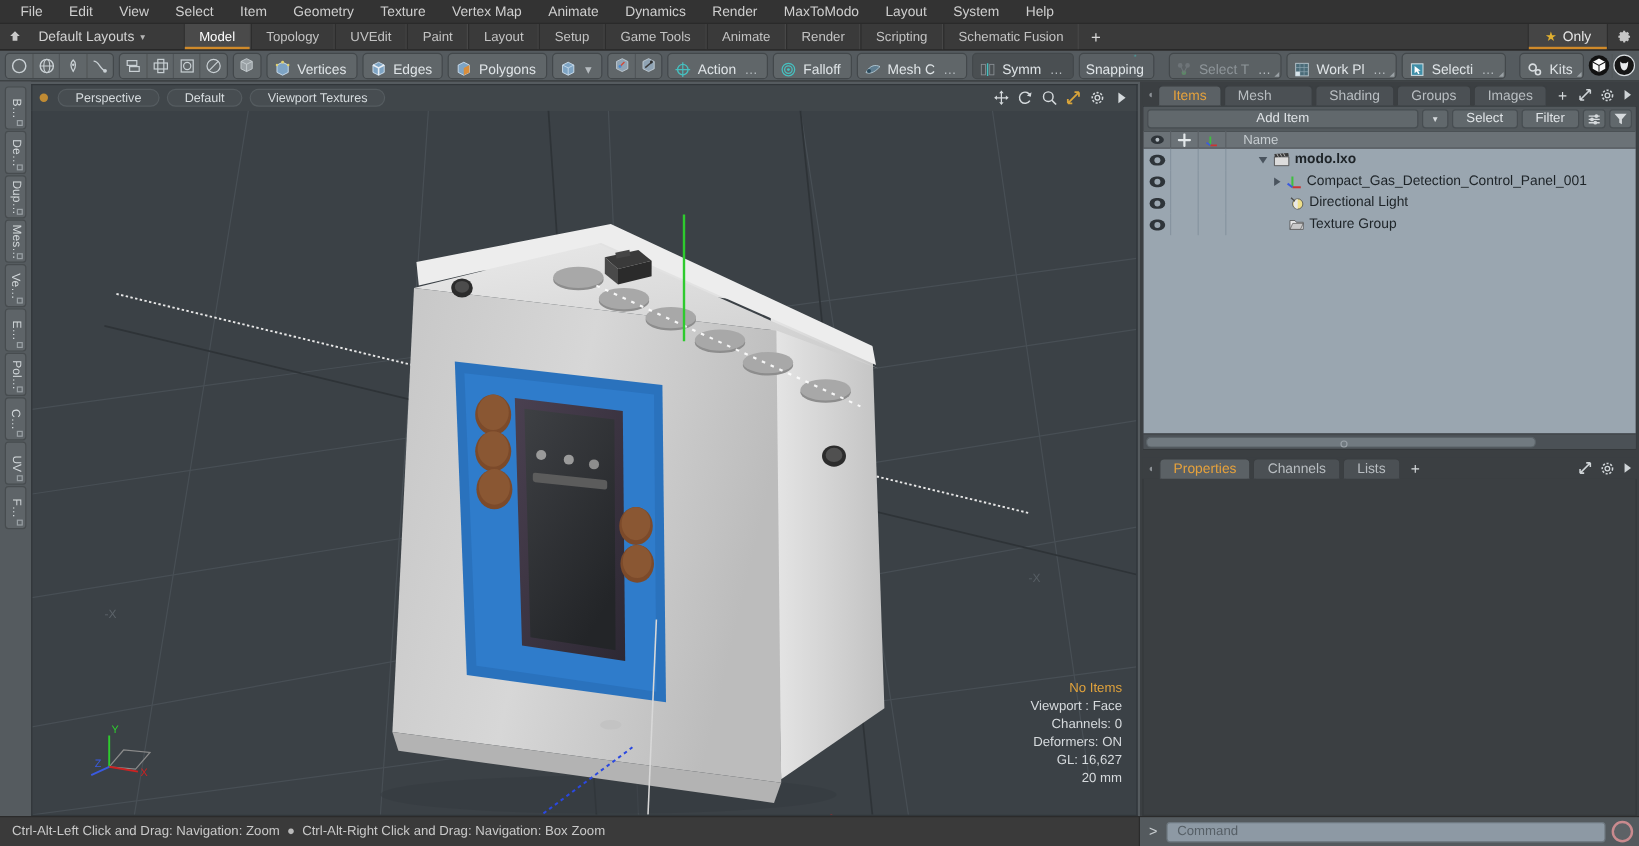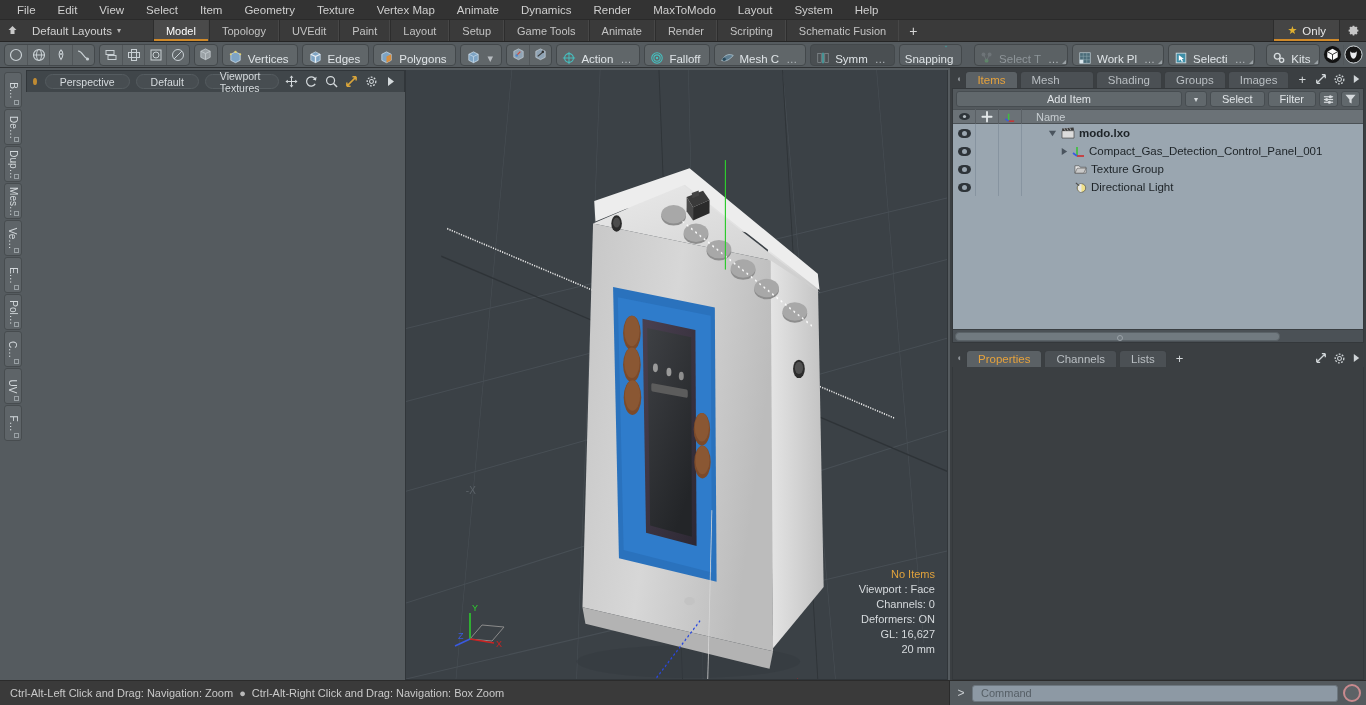--- a/index.html
+++ b/index.html
@@ -62,21 +62,21 @@
   
   .vstrip{ width:26px; background:#555b5f; display:flex; flex-direction:column; align-items:center;
            padding-top:4px; flex:0 0 26px;}
   .vtab{ width:18px; height:36px; background:#5e6468; border:1px solid #474c4f; border-radius:3px;
          margin-bottom:1px; display:flex; align-items:center; justify-content:center; position:relative;}
   .vtab span{ transform:rotate(90deg); white-space:nowrap; font-size:10px; color:#d3d8db; letter-spacing:0px; }
   .vtab::after{ content:""; position:absolute; right:2px; bottom:2px; width:3px;height:3px;
                 border:1px solid #9aa1a5; }
 
   
-  .viewportwrap{ flex:1 1 auto; display:flex; flex-direction:row; min-width:0; padding:2px 2px 0 0;}
+  .viewportwrap{ flex:1 1 auto; display:flex; flex-direction:column; min-width:0; padding:2px 2px 0 0;}
   .vpheader{ height:22px; background:#40464a; display:flex; align-items:center; padding:0 6px;
              border:1px solid #31363a; border-bottom:none; flex:0 0 22px; }
   .vpdot{ width:7px; height:7px; border-radius:50%; background:#c08b33; margin-right:8px; }
   .vpbtn{ height:15px; padding:0 14px; border:1px solid #555c60; border-radius:8px; background:#474d51;
           color:#d6dbde; font-size:10.5px; display:flex; align-items:center; justify-content:center; margin-right:6px; }
   .vpicons{ margin-left:auto; display:flex; align-items:center; gap:7px; color:#d5dadd; }
   .vpicons .ic{ width:13px; height:13px; display:flex; align-items:center; justify-content:center;}
 
   .viewport{ flex:1 1 auto; position:relative; background:#3b4146; overflow:hidden;
              border:1px solid #31363a; border-top:none; }
@@ -109,21 +109,21 @@
   .minibtn{ height:16px; padding:0 11px; background:#61686c; border:1px solid #474d51; border-radius:3px;
             display:flex; align-items:center; justify-content:center; color:#e1e5e8; font-size:11px;}
   .iconbtn{ width:19px; height:16px; background:#61686c; border:1px solid #474d51; border-radius:3px;
             display:flex; align-items:center; justify-content:center; color:#d6dadd;}
 
   .listhead{ height:15px; display:flex; align-items:center; background:#6b7277; border-top:1px solid #4b5155;
              border-bottom:1px solid #4b5155; color:#c7cdd1; font-size:11px;}
   .colcell{ width:23px; display:flex; align-items:center; justify-content:center; border-right:1px solid #5a6065; height:15px;}
   .namecol{ padding-left:14px; }
 
-  .listbody{ background:#9aa6b0; height:205px; position:relative; overflow:hidden; }
+  .listbody{ background:#9aa6b0; height:237px; position:relative; overflow:hidden; }
   .row{ height:18px; display:flex; align-items:center; font-size:11.5px; color:#1d2327; }
   .row .eye{ width:23px; display:flex; align-items:center; justify-content:center; border-right:1px solid #8794a0; height:18px;}
   .row .blank{ width:23px; border-right:1px solid #8794a0; height:18px;}
   .row .label{ display:flex; align-items:center; gap:4px; padding-left:8px; }
   .eyeglyph{ width:13px; height:9px; border-radius:50%/60%; background:#2e3439; display:flex; align-items:center; justify-content:center;}
   .eyeglyph i{ width:5px; height:5px; border-radius:50%; background:#9aa6b0; display:block;}
 
   .hscroll{ height:13px; background:#4b5156; border-top:1px solid #3a3f43; display:flex; align-items:center; padding:2px;}
   .hscroll .thumb{ height:9px; background:#717a80; border:1px solid #5a6267; border-radius:4px; width:80%; position:relative;}
   .hscroll .thumb::after{ content:""; position:absolute; left:50%; top:2px; width:4px;height:4px;border-radius:50%;
@@ -785,46 +785,46 @@
           <div class="row">
             <div class="eye">
                 <span class="eyeglyph">
                   <i></i>
                 </span>
               </div>
             <div class="blank"></div>
             <div class="blank"></div>
             <div class="label" style="padding-left:52px">
               <span>
-                  <svg width="13" height="12" viewBox="0 0 14 13">
-                    <path d="M1 3 H5.5 L6.8 4.6 H13 V11 H1 Z" fill="#e9e9e9" stroke="#4a4a4a" stroke-width="0.7"></path>
-                    <path d="M1 11 L3.5 5.6 H13 L10.5 11 Z" fill="#c9c9c9" stroke="#4a4a4a" stroke-width="0.6"></path>
+                  <svg width="13" height="13" viewBox="0 0 14 14">
+                    <circle cx="8" cy="7.5" r="4.6" fill="#efe08a" stroke="#4a4a4a" stroke-width="0.7"></circle>
+                    <path d="M8 3 A4.6 4.6 0 0 0 8 12 Z" fill="#e8e8e8"></path>
+                    <path d="M2 2 L5.5 5" stroke="#4a4a4a" stroke-width="1.2"></path>
                   </svg>
                 </span>
-              <span>Texture Group</span>
+              <span>Directional Light</span>
             </div>
           </div>
 
           <div class="row">
             <div class="eye">
                 <span class="eyeglyph">
                   <i></i>
                 </span>
               </div>
             <div class="blank"></div>
             <div class="blank"></div>
             <div class="label" style="padding-left:52px">
               <span>
-                  <svg width="13" height="13" viewBox="0 0 14 14">
-                    <circle cx="8" cy="7.5" r="4.6" fill="#efe08a" stroke="#4a4a4a" stroke-width="0.7"></circle>
-                    <path d="M8 3 A4.6 4.6 0 0 0 8 12 Z" fill="#e8e8e8"></path>
-                    <path d="M2 2 L5.5 5" stroke="#4a4a4a" stroke-width="1.2"></path>
+                  <svg width="13" height="12" viewBox="0 0 14 13">
+                    <path d="M1 3 H5.5 L6.8 4.6 H13 V11 H1 Z" fill="#e9e9e9" stroke="#4a4a4a" stroke-width="0.7"></path>
+                    <path d="M1 11 L3.5 5.6 H13 L10.5 11 Z" fill="#c9c9c9" stroke="#4a4a4a" stroke-width="0.6"></path>
                   </svg>
                 </span>
-              <span>Directional Light</span>
+              <span>Texture Group</span>
             </div>
           </div>
         </div>
 
         <div class="hscroll">
           <div class="thumb"></div>
         </div>
       </div>
 
       <div class="ptabrow propsrow">

